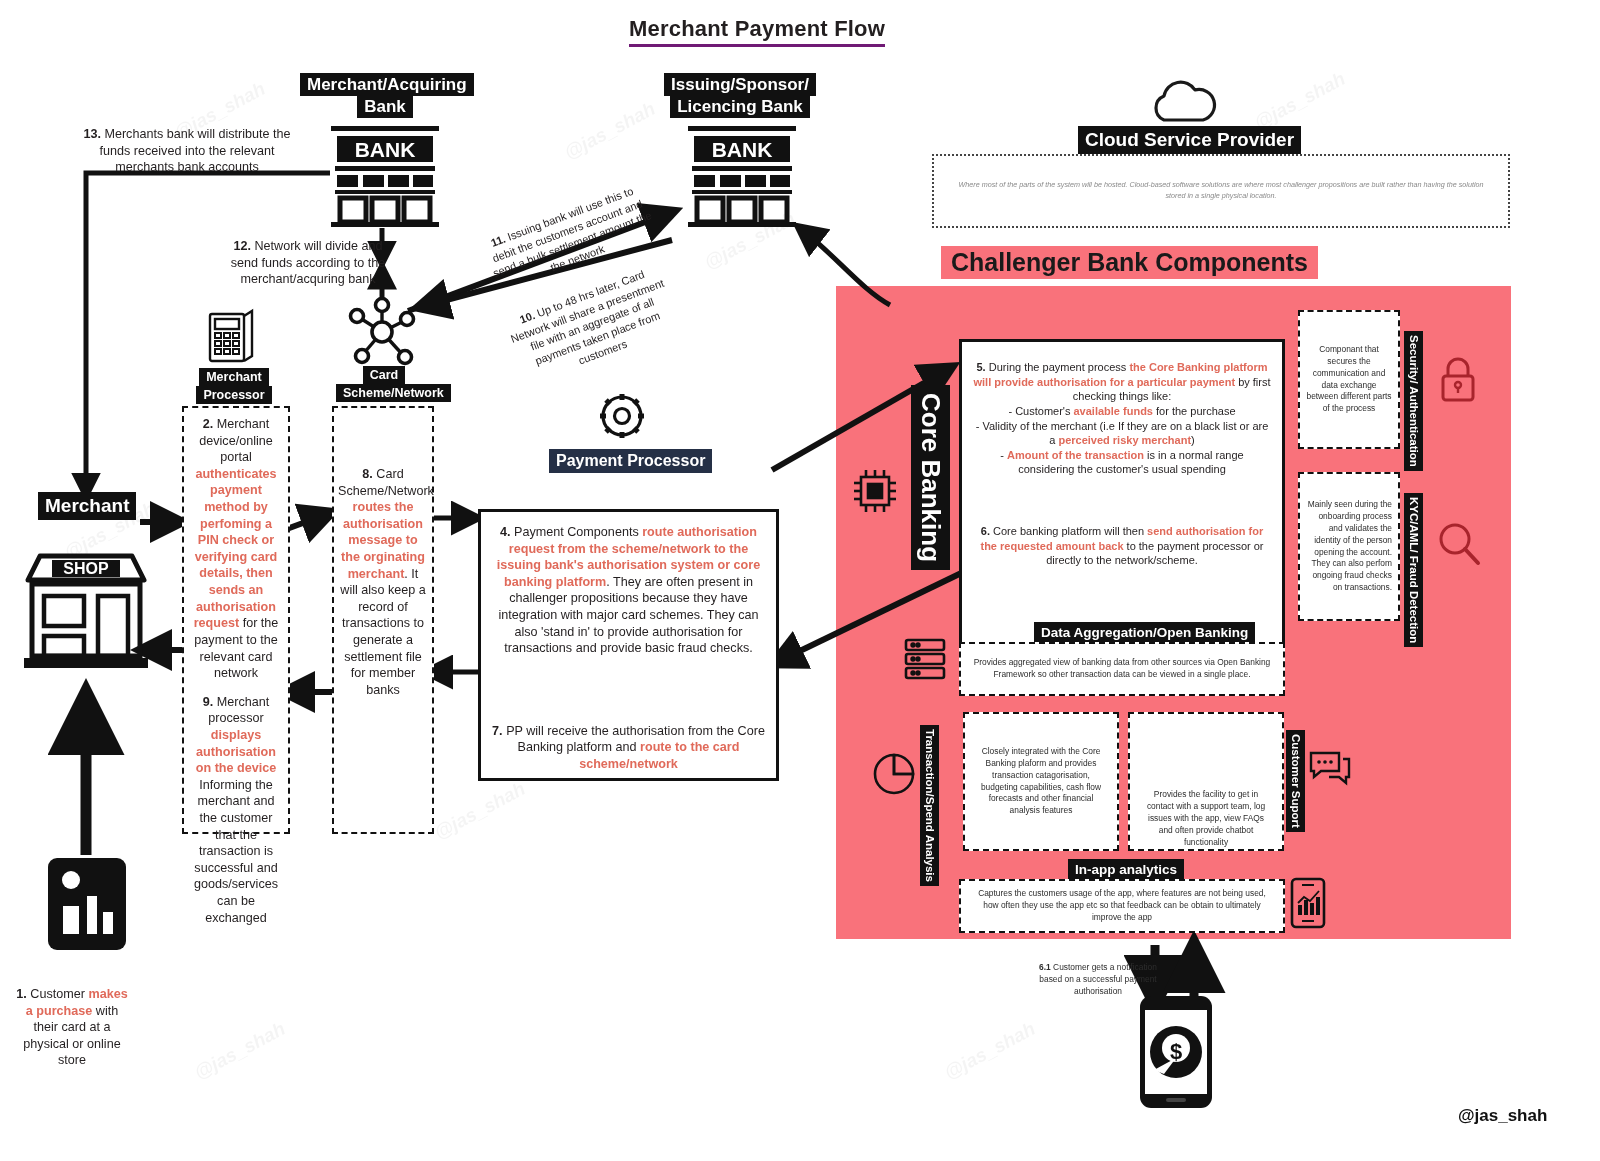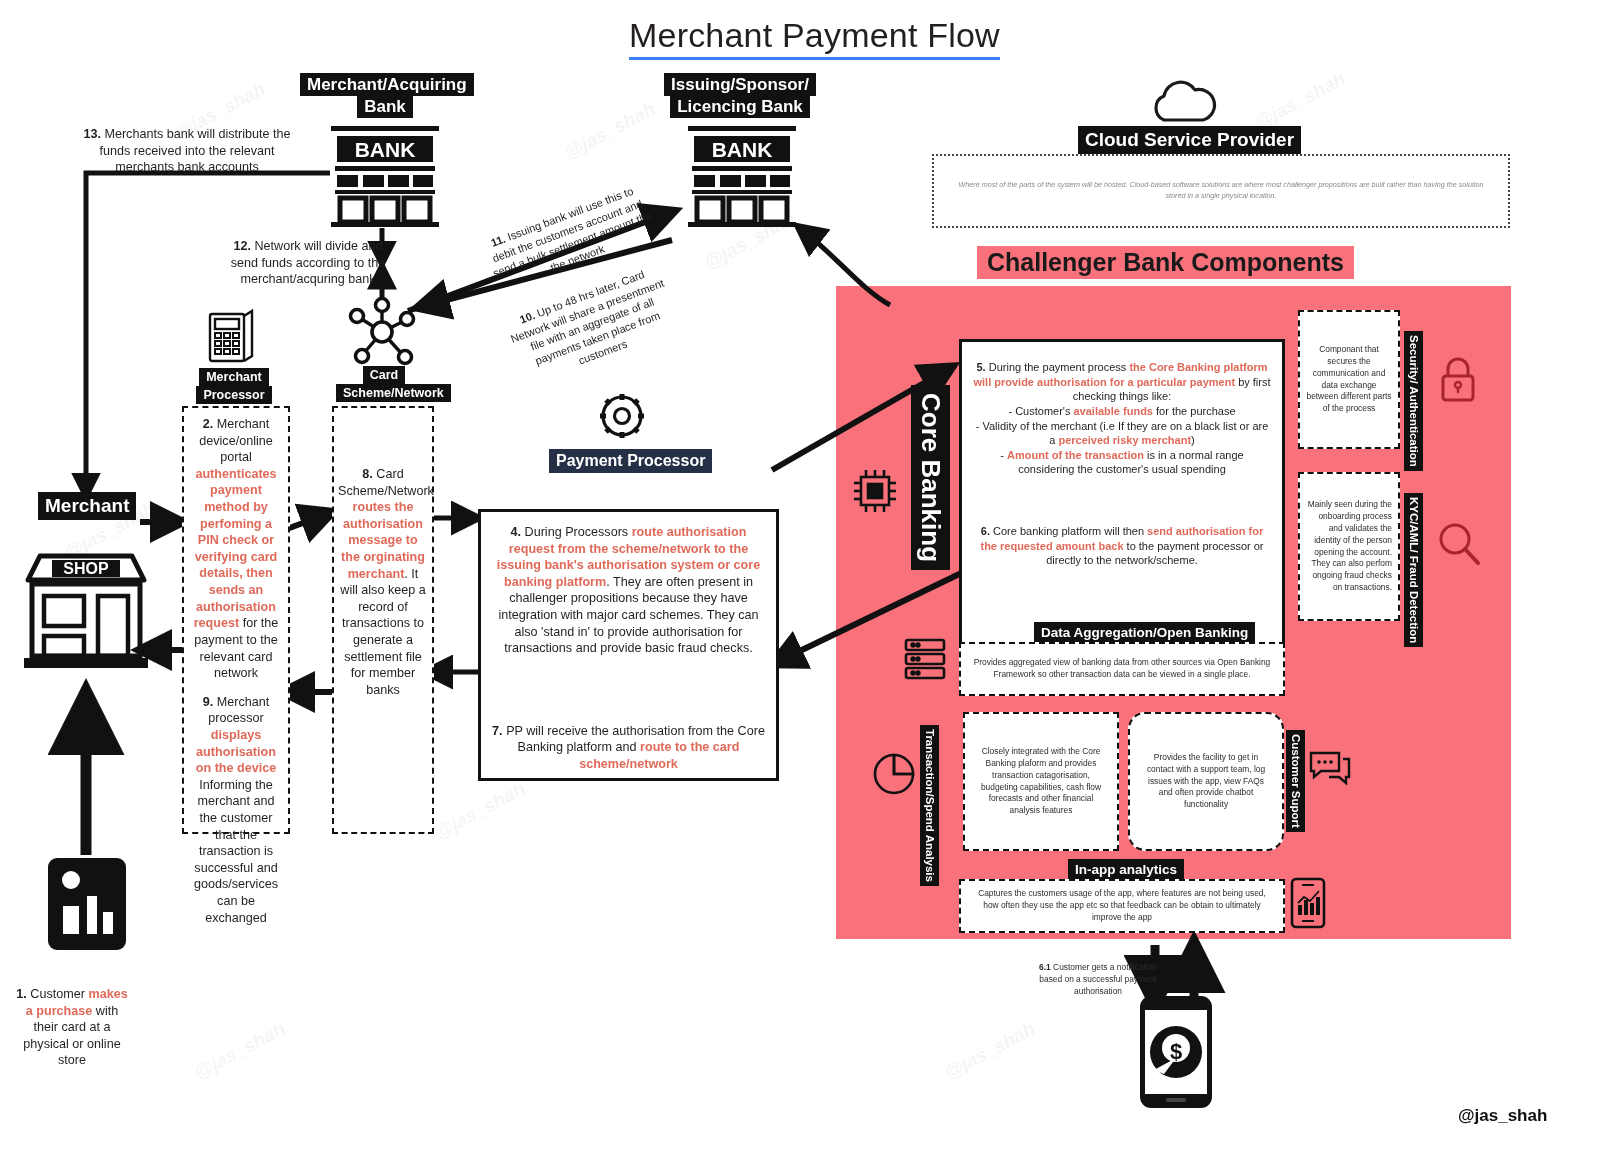--- a/index.html
+++ b/index.html
@@ -1,19 +1,19 @@
 <!DOCTYPE html>
 <html><head>
 <meta charset="utf-8">
 <style>
   html,body{margin:0;padding:0;background:#fff;}
   body{width:1600px;height:1161px;position:relative;overflow:hidden;
        font-family:"Liberation Sans","DejaVu Sans",sans-serif;color:#231f20;}
   .abs{position:absolute;}
-  .ttl{font-size:34px;font-weight:normal;letter-spacing:.2px;border-bottom:3px solid #3b82f6;padding-bottom:2px;}
+  .ttl{font-size:22px;font-weight:bold;letter-spacing:.2px;border-bottom:3px solid #701a75;padding-bottom:2px;}
   .tag{background:#111;color:#fff;font-weight:bold;display:inline-block;padding:2px 7px;line-height:1.28;}
   .tag.multi{display:inline;box-decoration-break:clone;-webkit-box-decoration-break:clone;}
   .red{color:#e06a5a;font-weight:bold;}
   .dashbox{border:2px dashed #111;background:#fff;}
   .solidbox{border:3px solid #111;background:#fff;margin-top:32px;}
   .dotbox{border:2px dotted #444;background:#fff;}
   .cap{font-size:12.6px;line-height:1.32;text-align:center;}
   .capS{font-size:11px;line-height:1.33;text-align:center;}
   .capXS{font-size:8.4px;line-height:1.42;text-align:center;color:#2d2d2d;}
   .capXXS{font-size:7.2px;line-height:1.5;text-align:center;color:#8a8a8a;font-style:italic;}
@@ -136,21 +136,21 @@
     <path d="M18,42 A13,13 0 0 1 18,18 A17,17 0 0 1 49,12 A12,12 0 0 1 57,42 Z" fill="none" stroke="#1a1a1a" stroke-width="3.2" stroke-linejoin="round"></path>
   </svg>
 </div>
 <div class="abs" style="left:1078px;top:126px;">
   <span class="tag" style="font-size:19px;">Cloud Service Provider</span>
 </div>
 <div class="abs dotbox" style="left:932px;top:154px;width:578px;height:74px;display:flex;align-items:center;padding:0 14px;box-sizing:border-box;">
   <div class="capXXS">Where most of the parts of the system will be hosted. Cloud-based software solutions are where most challenger propositions are built rather than having the solution stored in a single physical location.</div>
 </div>
 
-<div class="abs" style="left:977px;top:246px;background:#f9727b;padding:2px 10px;">
+<div class="abs" style="left:941px;top:246px;background:#f9727b;padding:2px 10px;">
   <span style="font-size:25px;font-weight:bold;color:#1a1a1a;">Challenger Bank Components</span>
 </div>
 
 <div class="abs cap" style="left:78px;top:126px;width:218px;">
   <b>13.</b><span> Merchants bank will distribute the funds received into the relevant merchants bank accounts</span>
 </div>
 <div class="abs cap" style="left:228px;top:238px;width:160px;">
   <b>12.</b><span> Network will divide and send funds according to the merchant/acquring bank</span>
 </div>
 
@@ -229,21 +229,21 @@
       </g>
     </g>
   </svg>
 </div>
 <div class="abs" style="left:549px;top:449px;">
   <span class="tag" style="font-size:16px;background:#253046;">Payment Processor</span>
 </div>
 <div class="abs solidbox" style="left:478px;top:477px;width:295px;height:266px;">
   <div class="cap" style="padding:12px 8px 0 8px;">
     <b>4.</b>
-    <span>During Processors </span><span class="red">route authorisation request from the scheme/network to the issuing bank's authorisation system or core banking platform</span><span>. They are often present in challenger propositions because they have integration with major card schemes. They can also 'stand in' to provide authorisation for transactions and provide basic fraud checks.</span>
+    <span>Payment Components </span><span class="red">route authorisation request from the scheme/network to the issuing bank's authorisation system or core banking platform</span><span>. They are often present in challenger propositions because they have integration with major card schemes. They can also 'stand in' to provide authorisation for transactions and provide basic fraud checks.</span>
   </div>
   <div class="cap" style="padding:66px 8px 0 8px;">
     <b>7.</b>
     <span>PP will receive the authorisation from the Core Banking platform and </span><span class="red">route to the card scheme/network</span>
   </div>
 </div>
 
 <div class="abs dashbox" style="left:182px;top:406px;width:104px;height:424px;">
   <div class="cap" style="padding:8px 5px 0 5px;">
     <b>2.</b>
@@ -389,21 +389,21 @@
 <div class="abs" style="left:920px;top:725px;">
   <span class="tag vert multi" style="font-size:11.5px;padding:4px 2px;text-align:center;">Transaction/Spend Analysis</span>
 </div>
 <div class="abs" style="left:872px;top:752px;">
   <svg width="44" height="44" viewBox="0 0 44 44">
     <path d="M22,22 L22,3 A19,19 0 0 1 41,22 Z" fill="none" stroke="#111" stroke-width="2.6"></path>
     <path d="M22,22 L41,22 A19,19 0 1 1 22,3 Z" fill="none" stroke="#111" stroke-width="2.6"></path>
   </svg>
 </div>
 
-<div class="abs dashbox" style="left:1128px;top:712px;width:152px;height:135px;display:flex;align-items:center;border-radius:17px;">
+<div class="abs dashbox" style="left:1128px;top:712px;width:152px;height:135px;display:flex;align-items:flex-end;">
   <div class="capXS" style="padding:0 10px;">Provides the facility to get in contact with a support team, log issues with the app, view FAQs and often provide chatbot functionality</div>
 </div>
 <div class="abs" style="left:1286px;top:730px;">
   <span class="tag vert" style="font-size:11.5px;padding:4px 2px;">Customer Suport</span>
 </div>
 <div class="abs" style="left:1308px;top:748px;">
   <svg width="44" height="40" viewBox="0 0 44 40">
     <g fill="none" stroke="#111" stroke-width="2.4">
       <path d="M3,5 h28 v18 h-18 l-7,6 v-6 h-3 z"></path>
       <path d="M35,11 h6 v18 h-3 v6 l-7,-6 h-10"></path>

